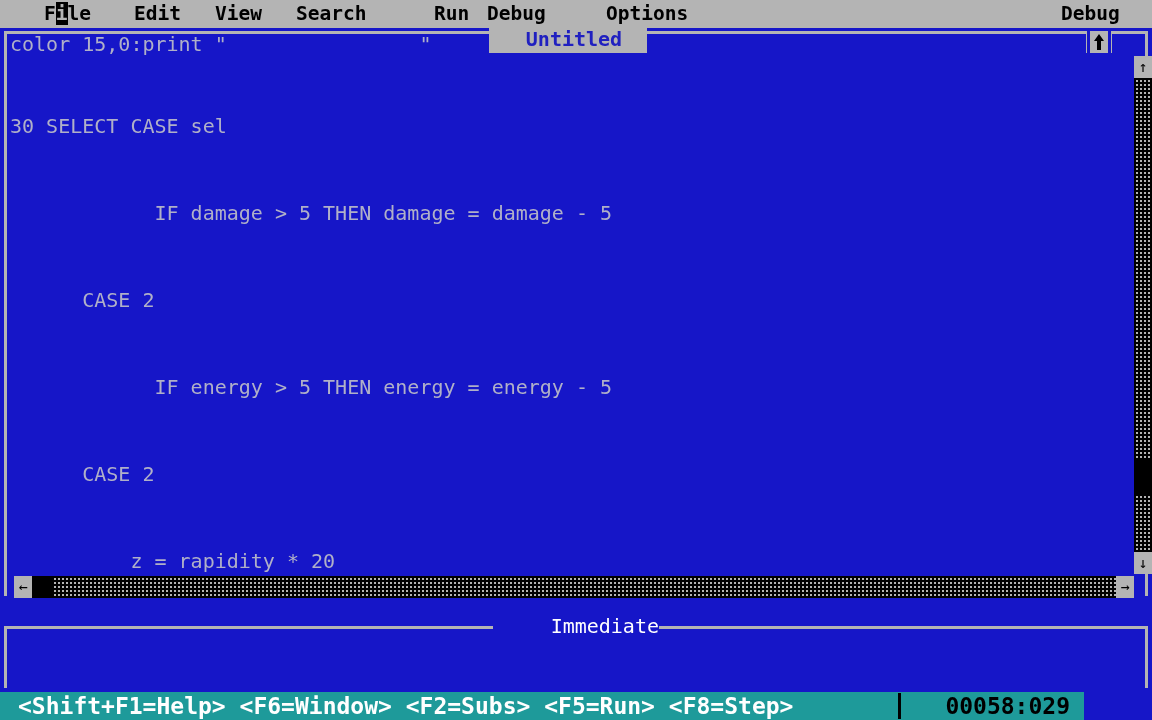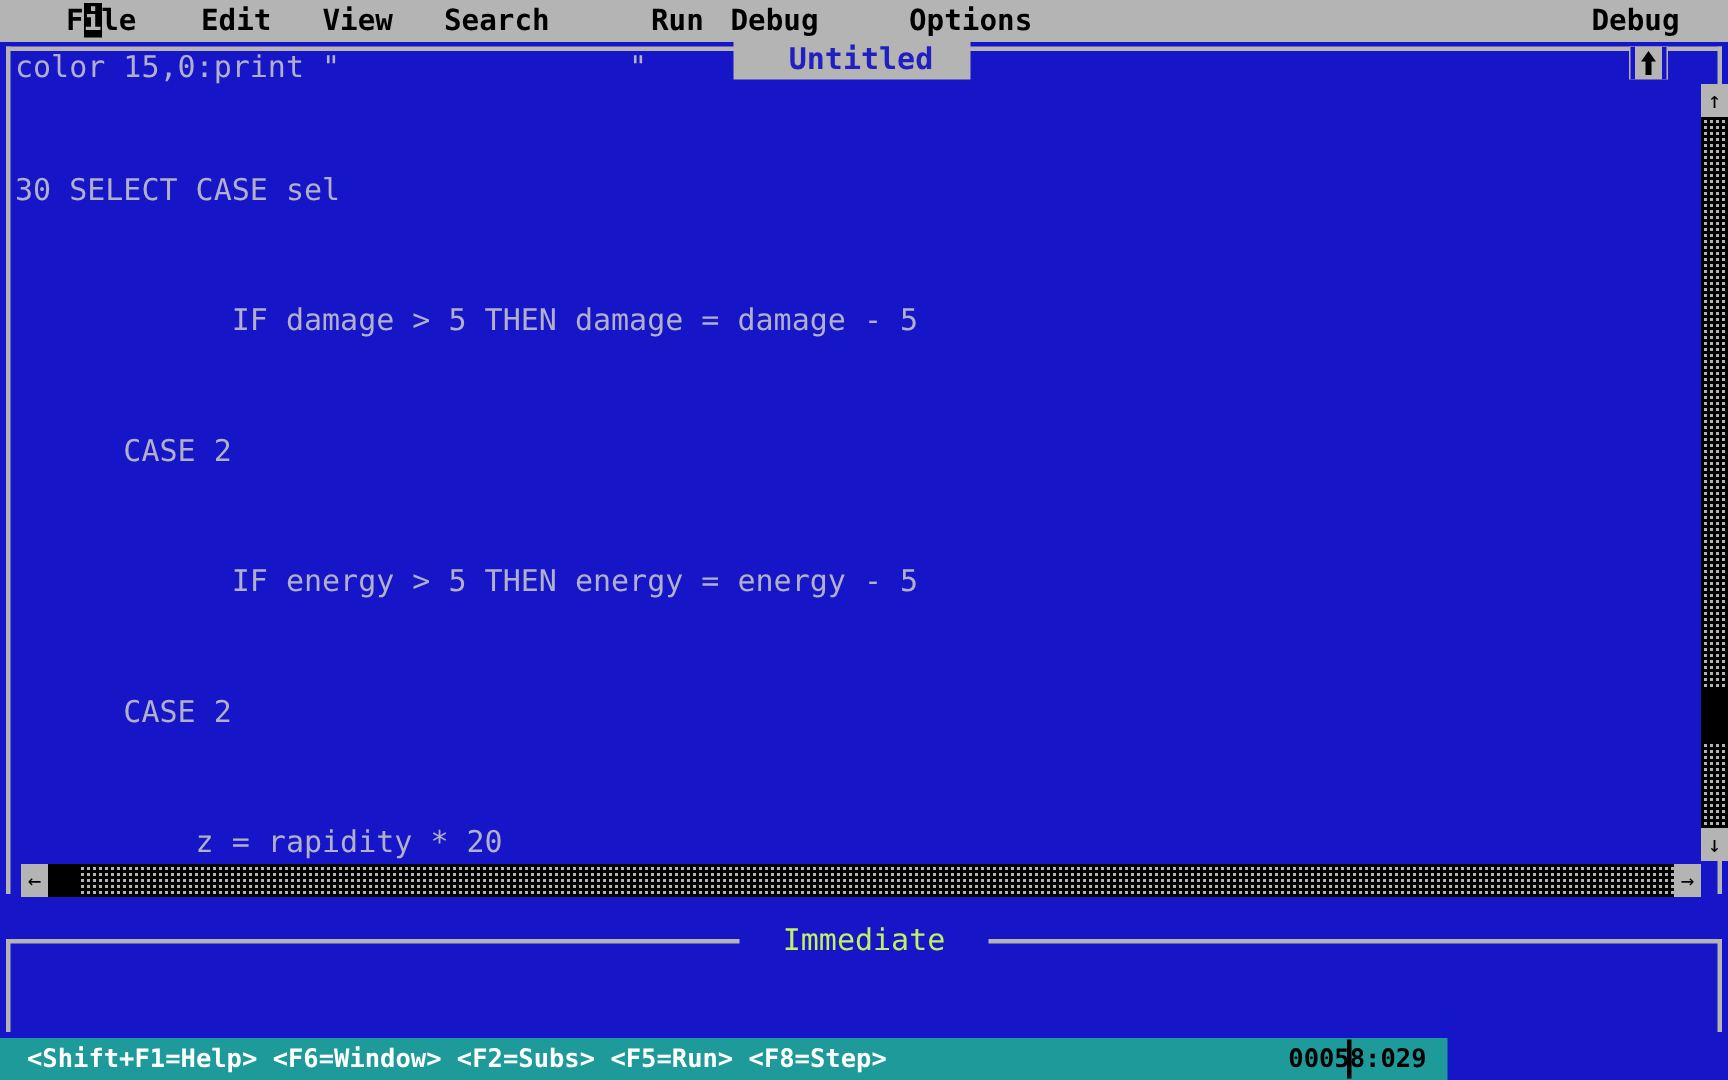--- a/index.html
+++ b/index.html
@@ -239,47 +239,47 @@
     left: 1141px; top: 22px;
     width: 3px; height: 62px;
     background: #b4b4b4;
   }
   .imm-title {
     position: absolute;
     left: 489px;
     top: 8px;
     width: 166px;
     height: 28px;
-    color: #bef264;
+    color: #ffffff;
     background: #1616c8;
     font-size: 20px;
     line-height: 28px;
-    text-align: center;
+    text-align: right;
     white-space: pre;
   }
   .imm-text {
     position: absolute;
     left: 10px;
     top: 30px;
     color: #b0b0c8;
     font-size: 20px;
     line-height: 29px;
     white-space: pre;
   }
 
   
   .statusbar {
     position: absolute;
     left: 0;
     top: 692px;
-    width: 965px;
+    width: 1084px;
     height: 28px;
     background: #1e9a9a;
     color: #ffffff;
-    font-size: 17px;
+    font-size: 23px;
     line-height: 28px;
     white-space: pre;
     font-weight: bold;
   }
   .statusbar .keys {
     position: absolute;
     left: 18px;
     top: 0;
     white-space: pre;
   }

